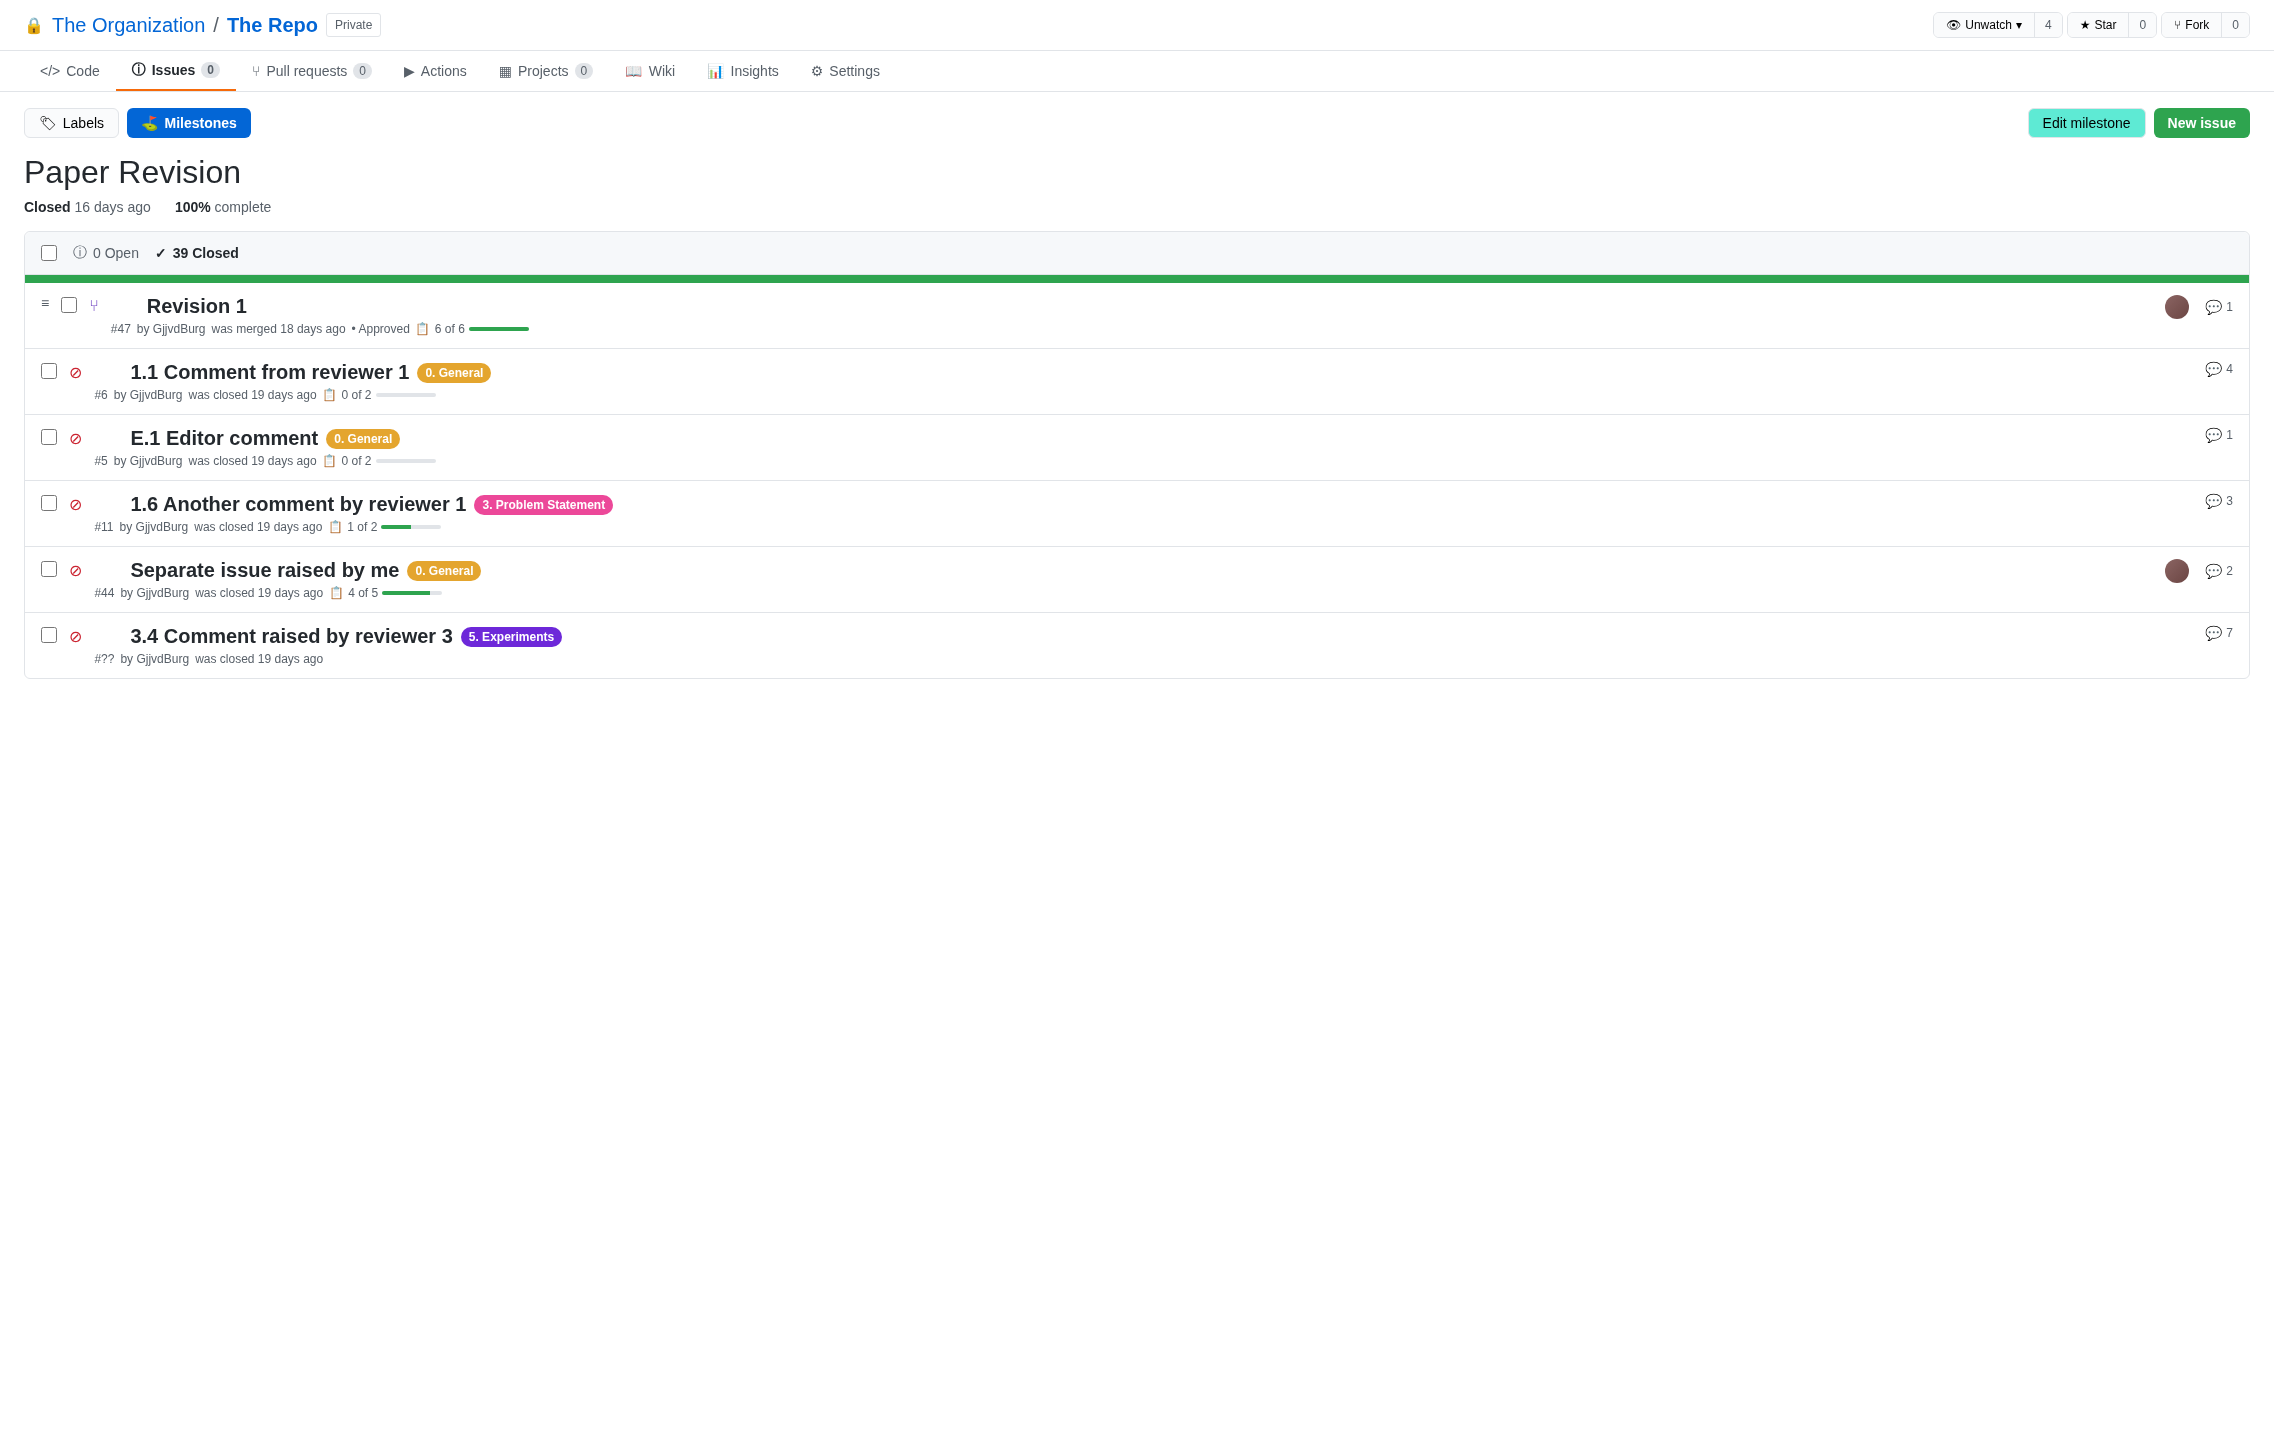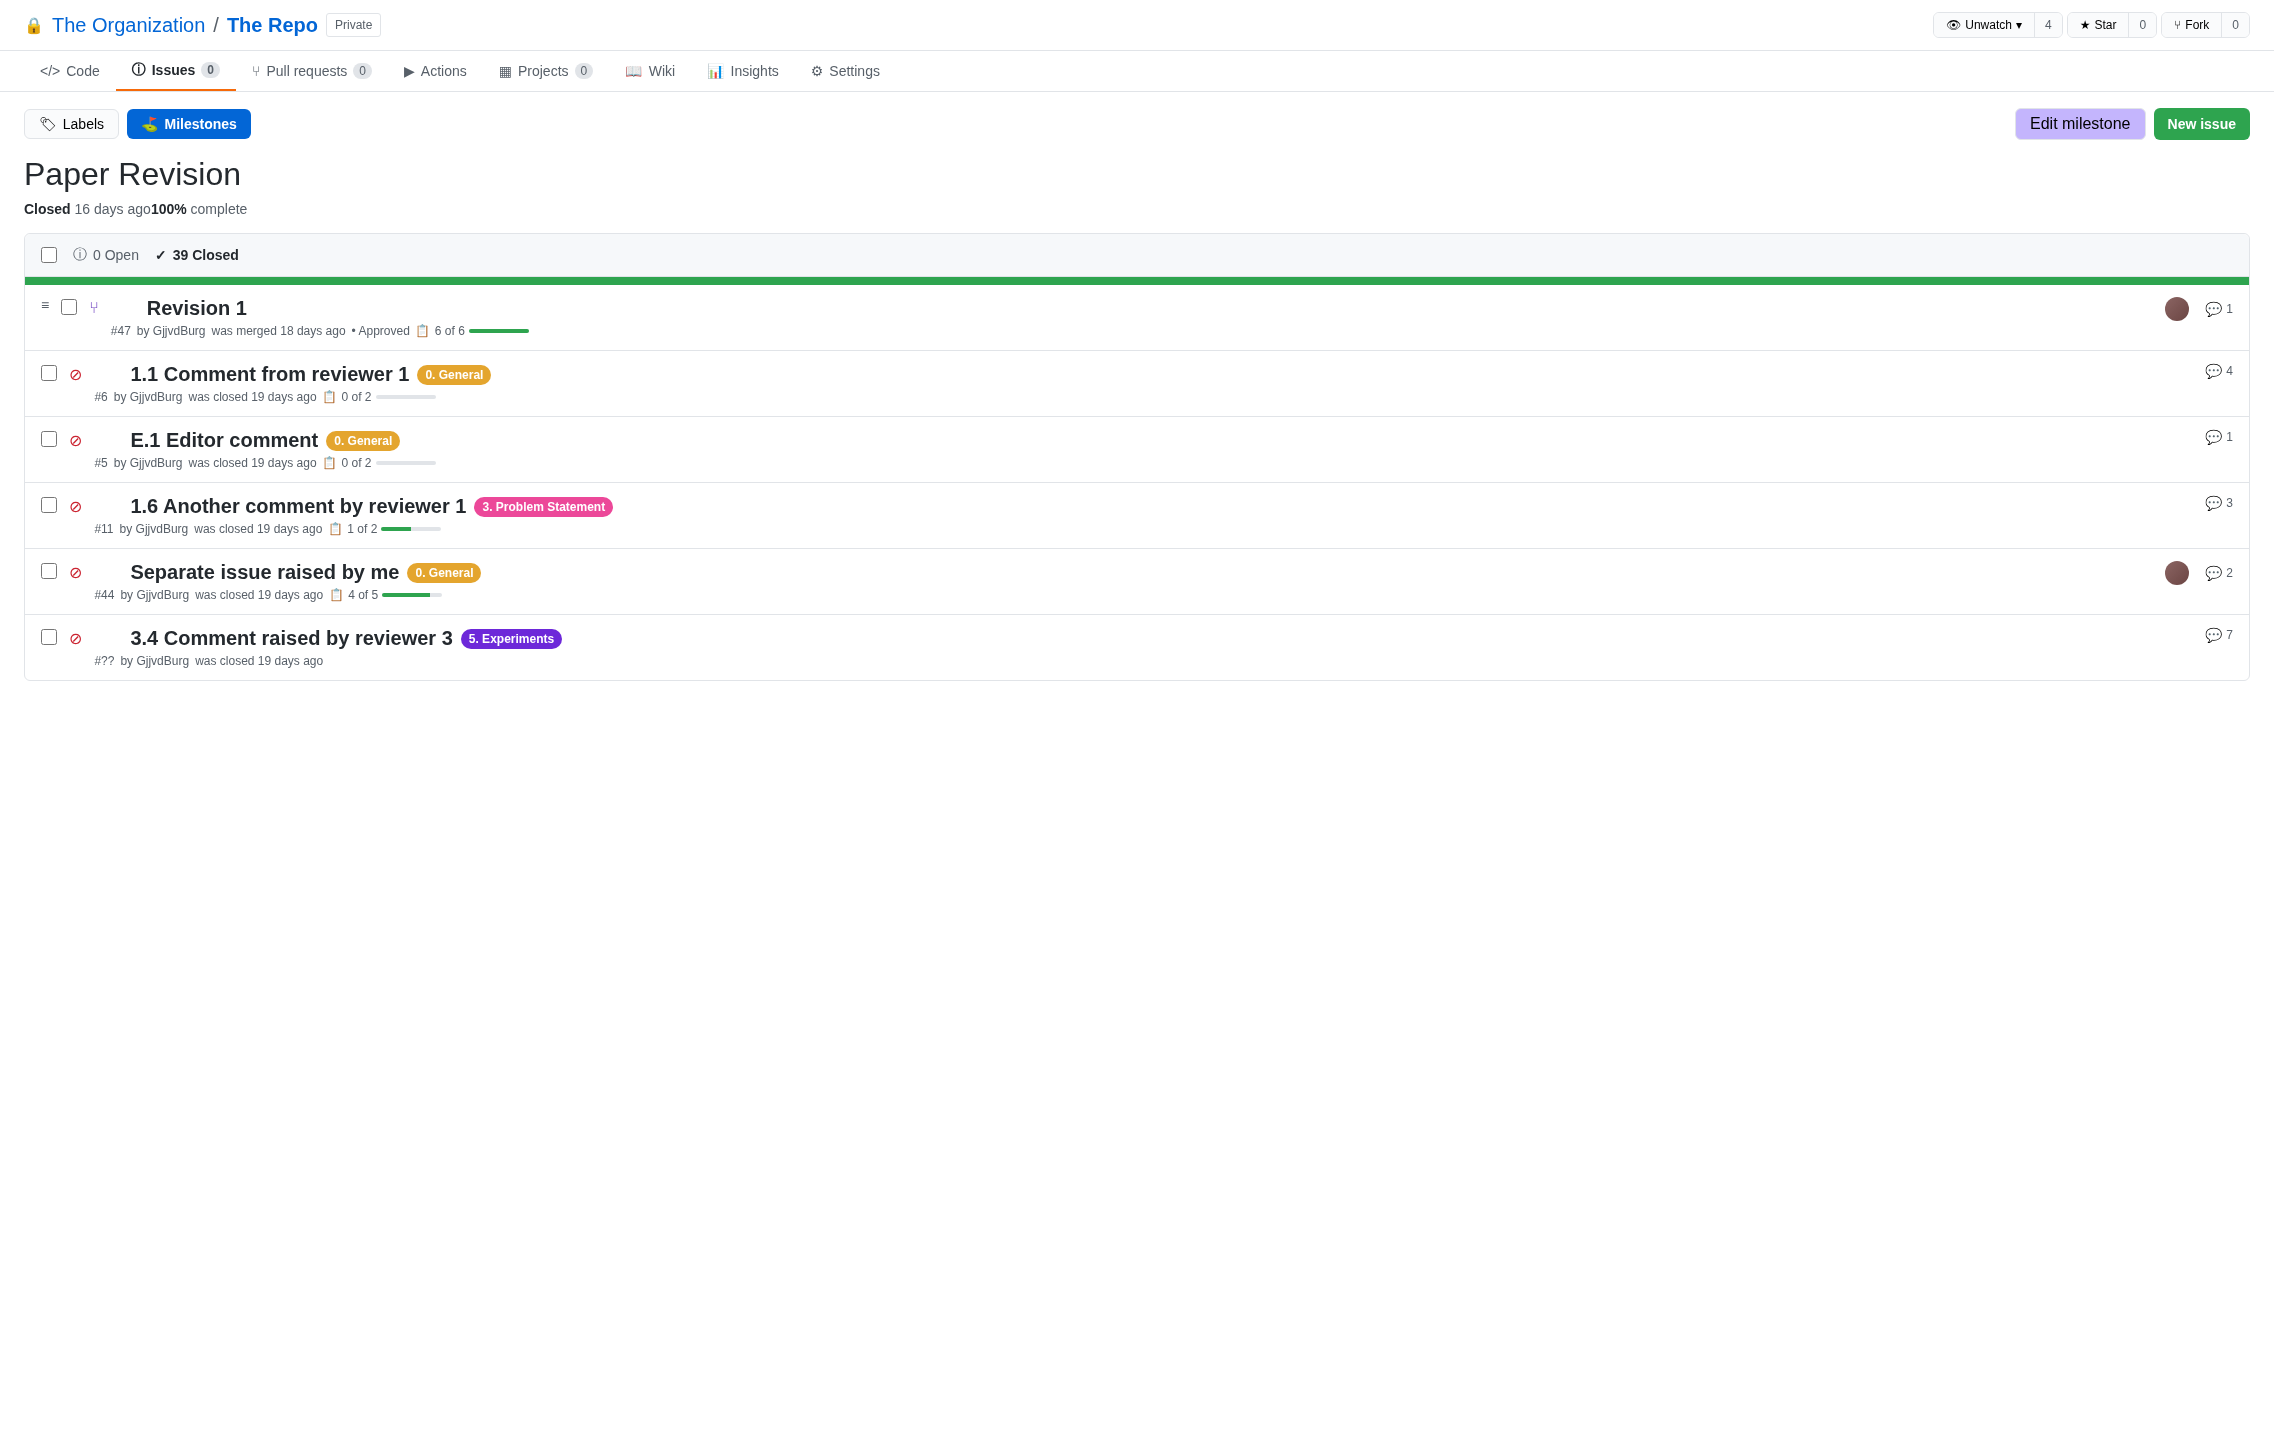--- a/index.html
+++ b/index.html
@@ -23,27 +23,27 @@
     .nav-tab { padding: 10px 16px; font-size: 14px; color: #586069; text-decoration: none; display: flex; align-items: center; gap: 6px; border-bottom: 2px solid transparent; cursor: pointer; background: none; border-top: none; border-left: none; border-right: none; }
     .nav-tab.active { color: #24292e; border-bottom: 2px solid #f66a0a; font-weight: 600; }
     .nav-tab .badge { background: #e1e4e8; border-radius: 20px; padding: 1px 6px; font-size: 12px; color: #586069; }
 
     
     .toolbar { padding: 16px 24px; display: flex; align-items: center; justify-content: space-between; }
     .toolbar-left { display: flex; gap: 8px; }
     .btn-labels { border: 1px solid #e1e4e8; border-radius: 6px; padding: 6px 14px; background: #fafbfc; font-size: 14px; cursor: pointer; display: flex; align-items: center; gap: 6px; }
     .btn-milestones { border: none; border-radius: 6px; padding: 6px 14px; background: #0366d6; color: #fff; font-size: 14px; cursor: pointer; display: flex; align-items: center; gap: 6px; font-weight: 600; }
     .toolbar-right { display: flex; gap: 8px; }
-    .btn-edit-milestone { border: 1px solid #e1e4e8; border-radius: 6px; padding: 6px 14px; background: #c4b5fd; font-size: 16px; cursor: pointer; }
+    .btn-edit-milestone { border: 1px solid #e1e4e8; border-radius: 6px; padding: 6px 14px; background: #5eead4; font-size: 14px; cursor: pointer; }
     .btn-new-issue { border: none; border-radius: 6px; padding: 6px 14px; background: #2ea44f; color: #fff; font-size: 14px; cursor: pointer; font-weight: 600; }
 
     
     .milestone-title-section { padding: 0 24px 16px 24px; }
     .milestone-title { font-size: 32px; font-weight: 300; color: #24292e; margin-bottom: 8px; }
-    .milestone-meta { display: flex; align-items: center; font-size: 14px; color: #586069; }
+    .milestone-meta { display: flex; align-items: center; gap: 24px; font-size: 14px; color: #586069; }
     .milestone-meta .closed-label { font-weight: 600; color: #24292e; }
     .milestone-meta .complete-label { font-weight: 600; color: #24292e; }
 
     
     .issues-container { margin: 0 24px; border: 1px solid #e1e4e8; border-radius: 6px; }
 
     
     .issues-header { padding: 12px 16px; background: #f6f8fa; border-bottom: 1px solid #e1e4e8; display: flex; align-items: center; gap: 16px; border-radius: 6px 6px 0 0; }
     .issues-header-checkbox { width: 16px; height: 16px; }
     .issues-count { display: flex; align-items: center; gap: 16px; font-size: 14px; }

